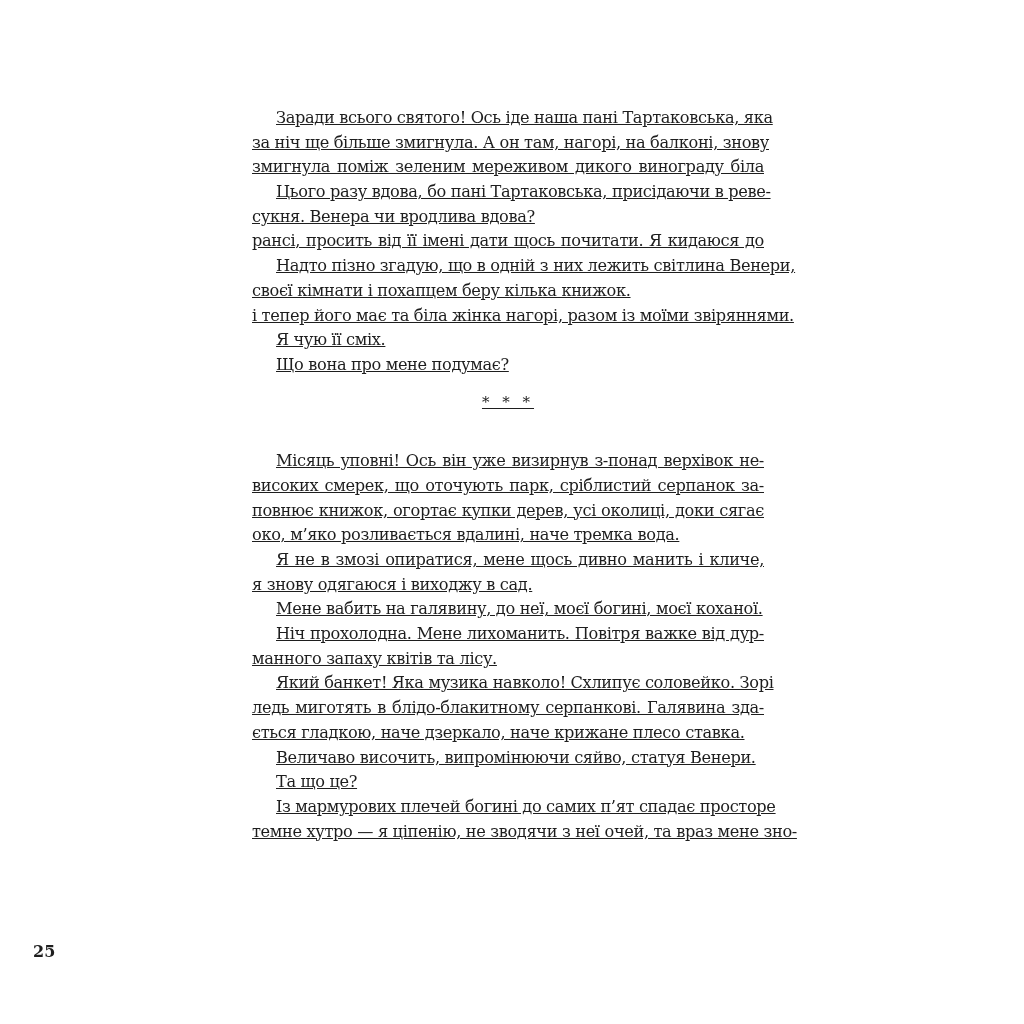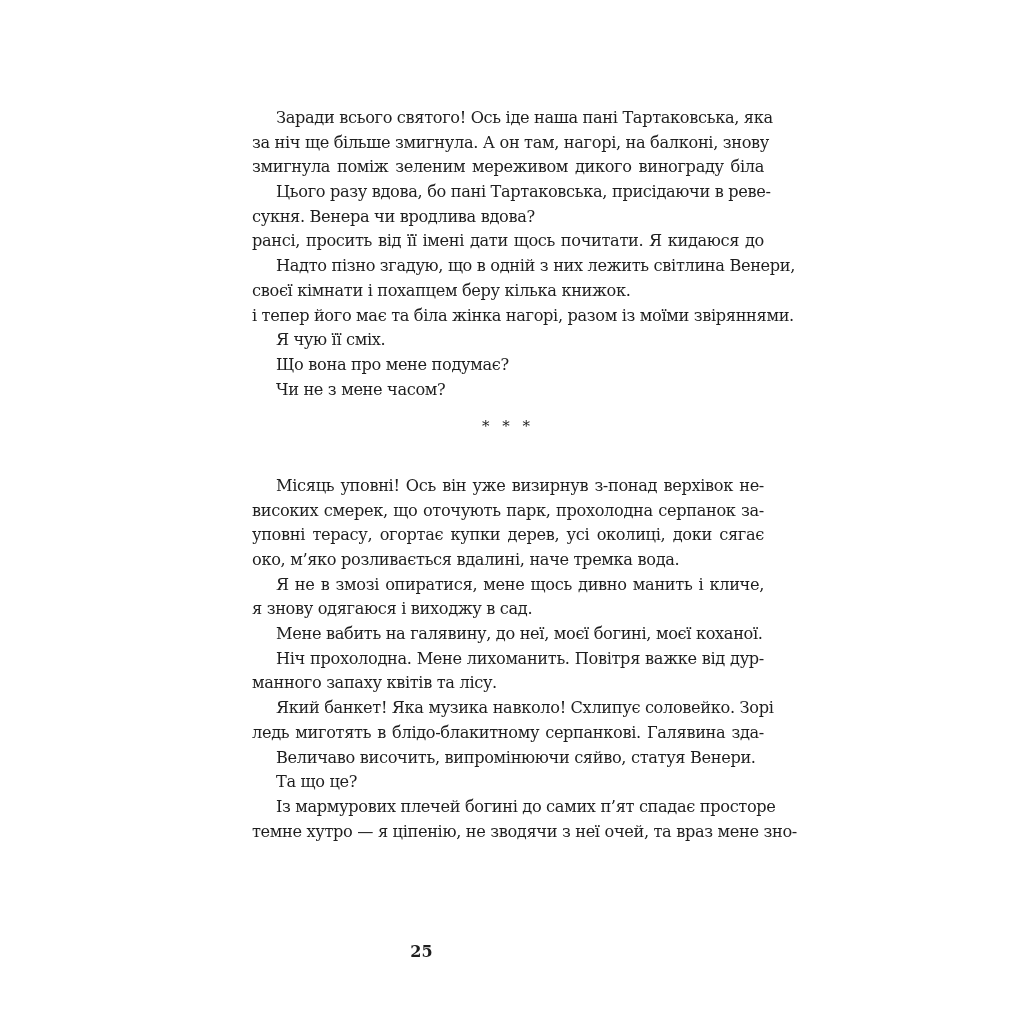--- a/index.html
+++ b/index.html
@@ -2,56 +2,57 @@
 <html><head>
 <meta charset="utf-8">
 <style>
   html, body { margin:0; padding:0; background:#ffffff; }
   body { width:1024px; height:1024px; position:relative; overflow:hidden; }
   .page {
     position:absolute; left:252px; top:106px; width:512px;
     font-family: "DejaVu Serif", "Liberation Serif", serif;
     font-size:16.2px; line-height:24.7px; color:#1e1e1e;
     letter-spacing:-0.35px;
+    text-decoration:underline;
   }
   .ln { display:block; white-space:nowrap; text-align:justify; text-align-last:justify; height:24.7px; }
   .ln.last { text-align-last:left; }
   .ln.ind { padding-left:24px; }
   .sep { display:block; text-align:center; height:24.7px; margin:12px 0 35px 0; font-size:15px; letter-spacing:4px; }
   .pagenum {
-    position:absolute; left:0; width:843px; top:942px; text-align:center;
-    font-family: "DejaVu Serif", "Liberation Serif", serif; font-size:16px; font-weight:bold; color:#1e1e1e;
+    position:absolute; left:0; width:843px; top:942px; text-align:left;
+    font-family: "DejaVu Serif", "Liberation Serif", serif; font-size:16px; font-weight:bold; color:#1e1e1e;padding-left:33px;
   }
 </style>
 </head>
 <body>
 
 <div class="page" id="body">
     <span class="ln ind">Заради всього святого! Ось іде наша пані Тартаковська, яка</span>
     <span class="ln">за ніч ще більше змигнула. А он там, нагорі, на балконі, знову</span>
     <span class="ln">змигнула поміж зеленим мереживом дикого винограду біла</span>
     <span class="ln ind">Цього разу вдова, бо пані Тартаковська, присідаючи в реве-</span>
     <span class="ln last">сукня. Венера чи вродлива вдова?</span>
     <span class="ln">рансі, просить від її імені дати щось почитати. Я кидаюся до</span>
     <span class="ln ind">Надто пізно згадую, що в одній з них лежить світлина Венери,</span>
     <span class="ln last">своєї кімнати і похапцем беру кілька книжок.</span>
     <span class="ln last">і тепер його має та біла жінка нагорі, разом із моїми звіряннями.</span>
     <span class="ln ind last">Я чую її сміх.</span>
     <span class="ln ind last">Що вона про мене подумає?</span>
-    <span class="ln ind last">Чи не з мене часом?</span>
     <span class="sep">* * *</span>
     <span class="ln ind">Місяць уповні! Ось він уже визирнув з-понад верхівок не-</span>
-    <span class="ln">високих смерек, що оточують парк, прохолодна серпанок за-</span>
-    <span class="ln">уповні терасу, огортає купки дерев, усі околиці, доки сягає</span>
+    <span class="ln">високих смерек, що оточують парк, сріблистий серпанок за-</span>
+    <span class="ln">повнює книжок, огортає купки дерев, усі околиці, доки сягає</span>
     <span class="ln last">око, м’яко розливається вдалині, наче тремка вода.</span>
     <span class="ln ind">Я не в змозі опиратися, мене щось дивно манить і кличе,</span>
     <span class="ln last">я знову одягаюся і виходжу в сад.</span>
     <span class="ln ind last">Мене вабить на галявину, до неї, моєї богині, моєї коханої.</span>
     <span class="ln ind">Ніч прохолодна. Мене лихоманить. Повітря важке від дур-</span>
     <span class="ln last">манного запаху квітів та лісу.</span>
     <span class="ln ind">Який банкет! Яка музика навколо! Схлипує соловейко. Зорі</span>
     <span class="ln">ледь миготять в блідо-блакитному серпанкові. Галявина зда-</span>
+    <span class="ln last">ється гладкою, наче дзеркало, наче крижане плесо ставка.</span>
     <span class="ln ind last">Величаво височить, випромінюючи сяйво, статуя Венери.</span>
     <span class="ln ind last">Та що це?</span>
     <span class="ln ind">Із мармурових плечей богині до самих п’ят спадає просторе</span>
     <span class="ln">темне хутро — я ціпенію, не зводячи з неї очей, та враз мене зно-</span>
   </div>
 <div class="pagenum">25</div>
 
 </body></html>

